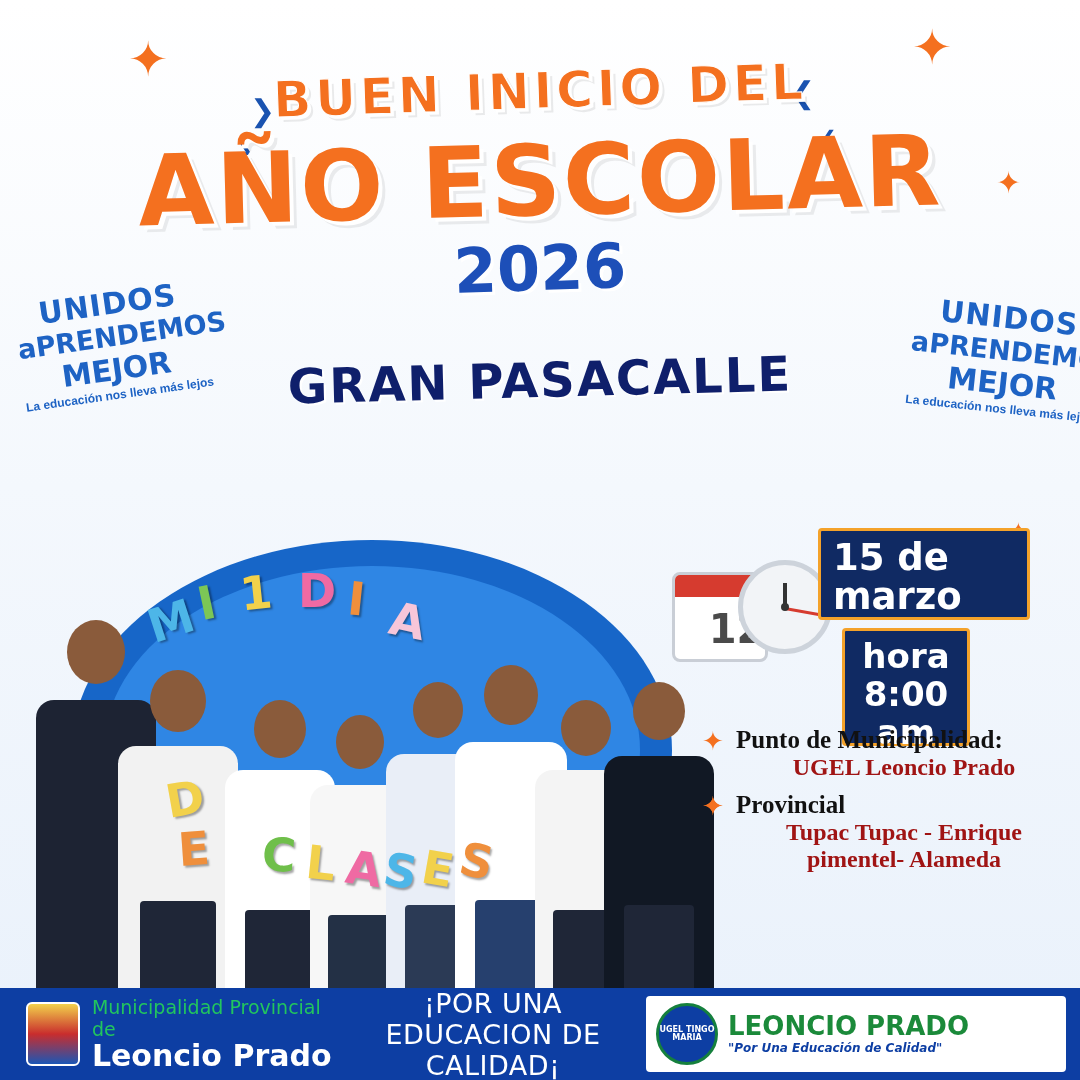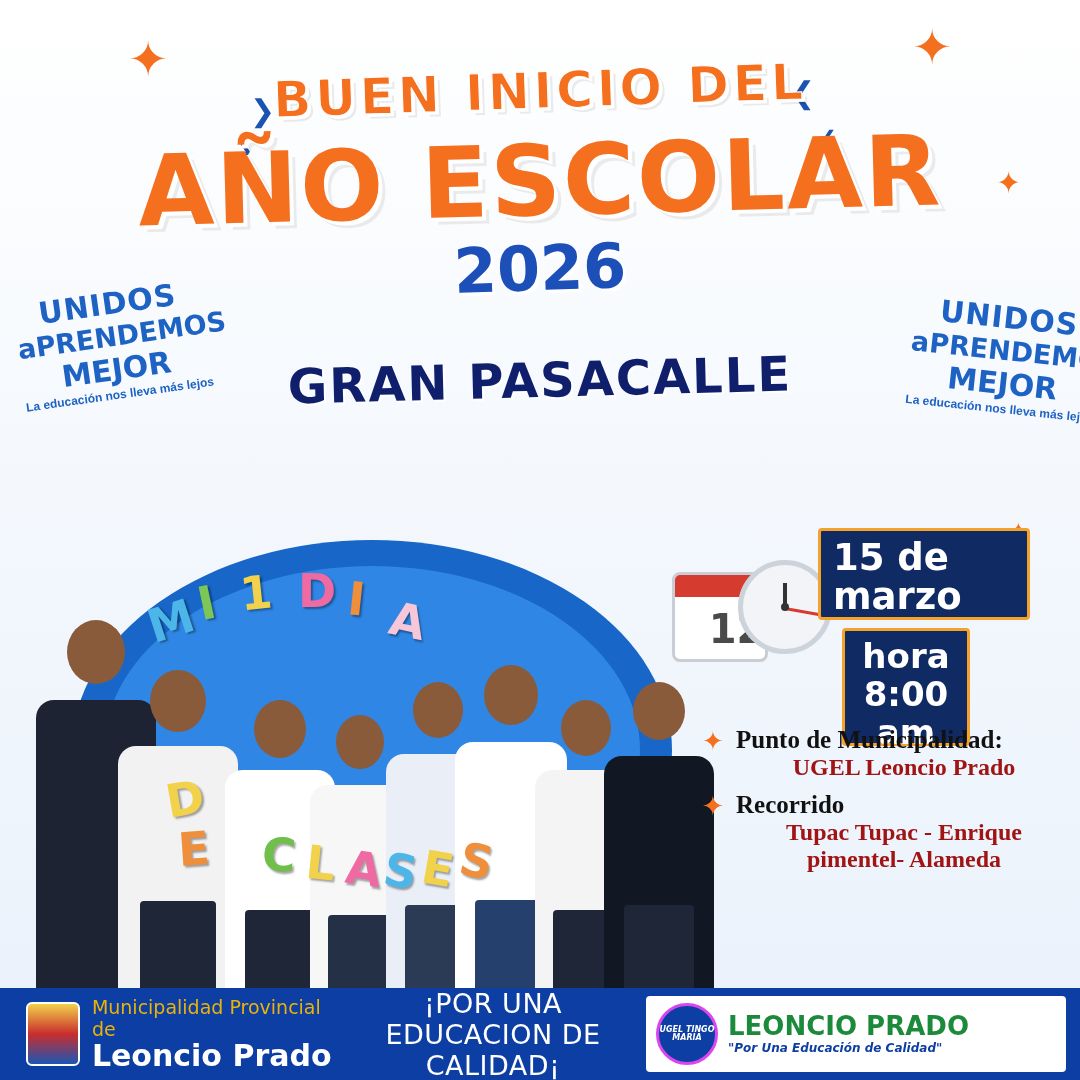--- a/index.html
+++ b/index.html
@@ -244,39 +244,39 @@
     background: #0d3ea3;
     display: flex; align-items: center;
   }
   .footer-left { display: flex; align-items: center; padding-left: 26px; width: 340px; }
   .crest {
     width: 56px; height: 64px; border-radius: 6px;
     background: linear-gradient(180deg,#f2d14b 0%,#c92d2d 50%,#1b56b5 100%);
     border: 2px solid #ffffff;
     margin-right: 12px;
   }
-  .muni-1 { color:#eab308; font-size: 19px; font-family:"DejaVu Sans",sans-serif; }
+  .muni-1 { color:#22c55e; font-size: 19px; font-family:"DejaVu Sans",sans-serif; }
   .muni-2 { color:#ffffff; font-size: 30px; font-weight: bold; font-family:"DejaVu Sans",sans-serif; line-height: 1.05;}
   .footer-center {
     flex: 1; text-align: center;
     color: #ffffff; font-weight: normal; font-size: 27px;
     font-family: "DejaVu Sans", sans-serif; letter-spacing: .5px;
   }
   .footer-right {
     width: 420px; display: flex; align-items: center; gap: 10px;
     padding-right: 18px;
     background: #ffffff; height: 76px; margin-right: 14px; border-radius: 4px;
     padding-left: 10px;
   }
   .ugel-seal {
     width: 62px; height: 62px; border-radius: 50%;
-    background: #0d3ea3; border: 3px solid #d946ef;
+    background: #0d3ea3; border: 3px solid #15803d;
     color:#fff; font-size: 8px; text-align:center; line-height:1.05;
     display:flex;align-items:center;justify-content:center;
-    font-family:"DejaVu Sans",sans-serif; font-weight:bold;font-style:italic;
+    font-family:"DejaVu Sans",sans-serif; font-weight:bold;
   }
   .ugel-t1 { font-size: 14px; font-weight: bold; color:#111; font-family:"DejaVu Sans",sans-serif; }
   .ugel-t2 { font-size: 26px; font-weight: bold; color:#1b8a3a; font-family:"DejaVu Sans",sans-serif; line-height:1.05;}
   .ugel-t3 { font-size: 12px; font-weight: bold; color:#0d3ea3; font-style: italic; font-family:"DejaVu Sans",sans-serif;}
 </style>
 </head>
 <body>
 
 <div id="poster">
 
@@ -391,21 +391,21 @@
     <div class="info-item">
       <span class="info-star">✦</span>
       <div class="info-title">Punto de Municipalidad:</div>
       <div class="info-value">UGEL Leoncio Prado</div>
     </div>
     <div class="info-item">
       <span class="info-star">✦</span>
     </div>
     <div class="info-item">
       <span class="info-star">✦</span>
-      <div class="info-title">Recorrido</div>
+      <div class="info-title">Provincial</div>
       <div class="info-value">Tupac Tupac - Enrique pimentel- Alameda</div>
     </div>
   </div>
 
   <div class="footer">
     <div class="footer-left">
       <div class="crest"></div>
       <div>
         <div class="muni-1">Municipalidad Provincial de</div>
         <div class="muni-2">Leoncio Prado</div>

